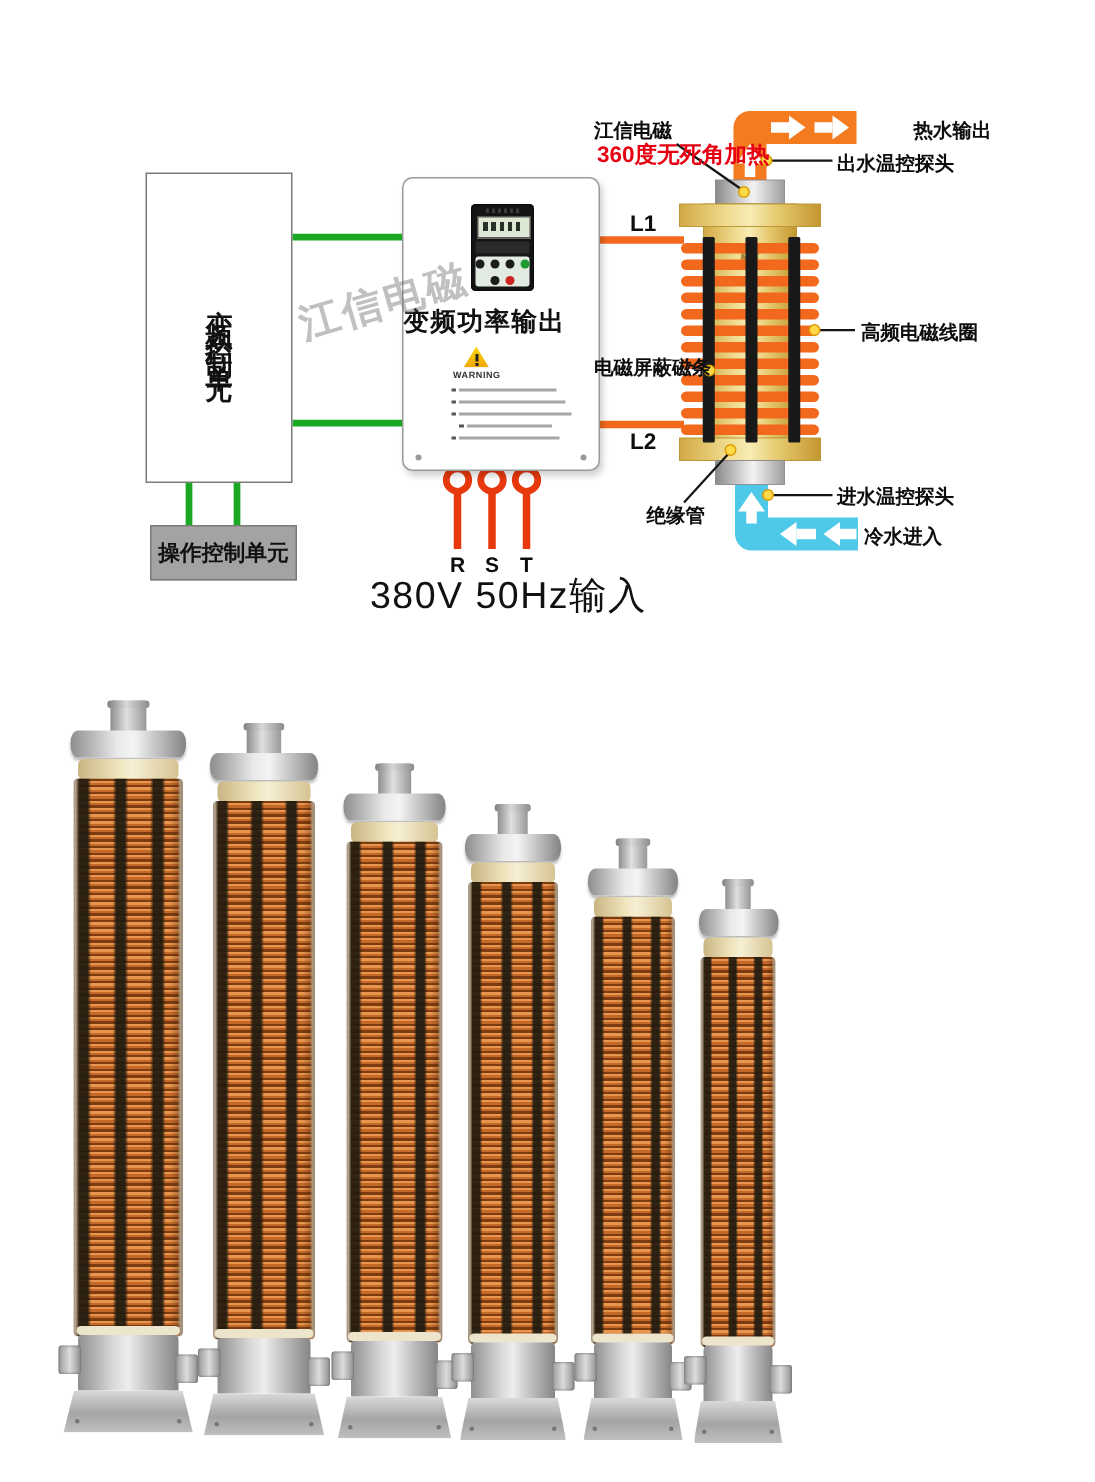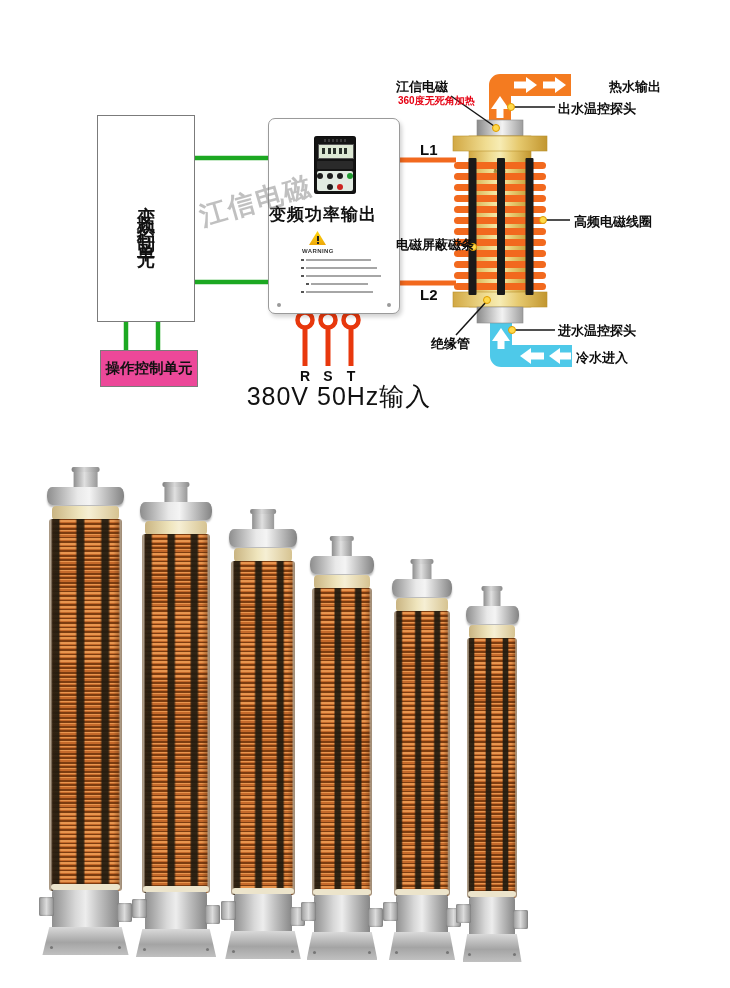--- a/index.html
+++ b/index.html
@@ -9,31 +9,31 @@
   
   .title-badge{position:absolute;left:95px;top:29px;width:300px;height:56px;
     background:#56575a;border-radius:30px;display:flex;align-items:center;justify-content:center;
     color:#fff;font-size:37px;font-weight:700;letter-spacing:2px;
     box-shadow:0 0 0 2px #fff,0 0 0 3px #d7d7d7;}
 
   
   .schematic{position:absolute;left:0;top:0;}
 
   .diagram-label{position:absolute;font-weight:700;font-size:13px;white-space:nowrap;color:#0d0d0d;}
-  .red-label{color:#e60012;font-size:10px;}
+  .red-label{color:#e60012;font-size:15px;}
   .wire-tag{font-size:15px;padding-left:17px;}
   .rst{font-size:14px;width:14px;text-align:center;}
   .power-input{position:absolute;left:234px;top:380px;width:210px;text-align:center;
     font-size:25px;font-weight:400;letter-spacing:1px;}
 
   
   .vfd-box{position:absolute;left:97px;top:115px;width:96px;height:205px;background:#fff;
     border:1.6px solid #7b7b7b;display:flex;align-items:center;justify-content:center;}
   .vfd-box .vtext{writing-mode:vertical-rl;text-orientation:upright;font-size:18px;font-weight:700;letter-spacing:9px;}
-  .op-box{position:absolute;left:100px;top:350px;width:96px;height:35px;background:#ec4899;
+  .op-box{position:absolute;left:100px;top:350px;width:96px;height:35px;background:#a3a3a3;
     border:1.6px solid #7b7b7b;display:flex;align-items:center;justify-content:center;
     font-size:14.5px;font-weight:700;}
 
   
   .controller{position:absolute;left:268px;top:118px;width:130px;height:194px;background:#fff;
     border:1.5px solid #9a9a9a;border-radius:7px;box-shadow:2px 3px 4px rgba(0,0,0,.18);}
   .ctrl-panel{position:absolute;left:45px;top:17px;width:42px;height:58px;background:#141414;border-radius:3px;
     box-shadow:inset 0 0 2px #000;}
   .ctrl-vents{position:absolute;left:10px;top:3px;width:22px;height:3px;
     background:repeating-linear-gradient(90deg,#3a3a3a 0 2px,transparent 2px 4px);}

